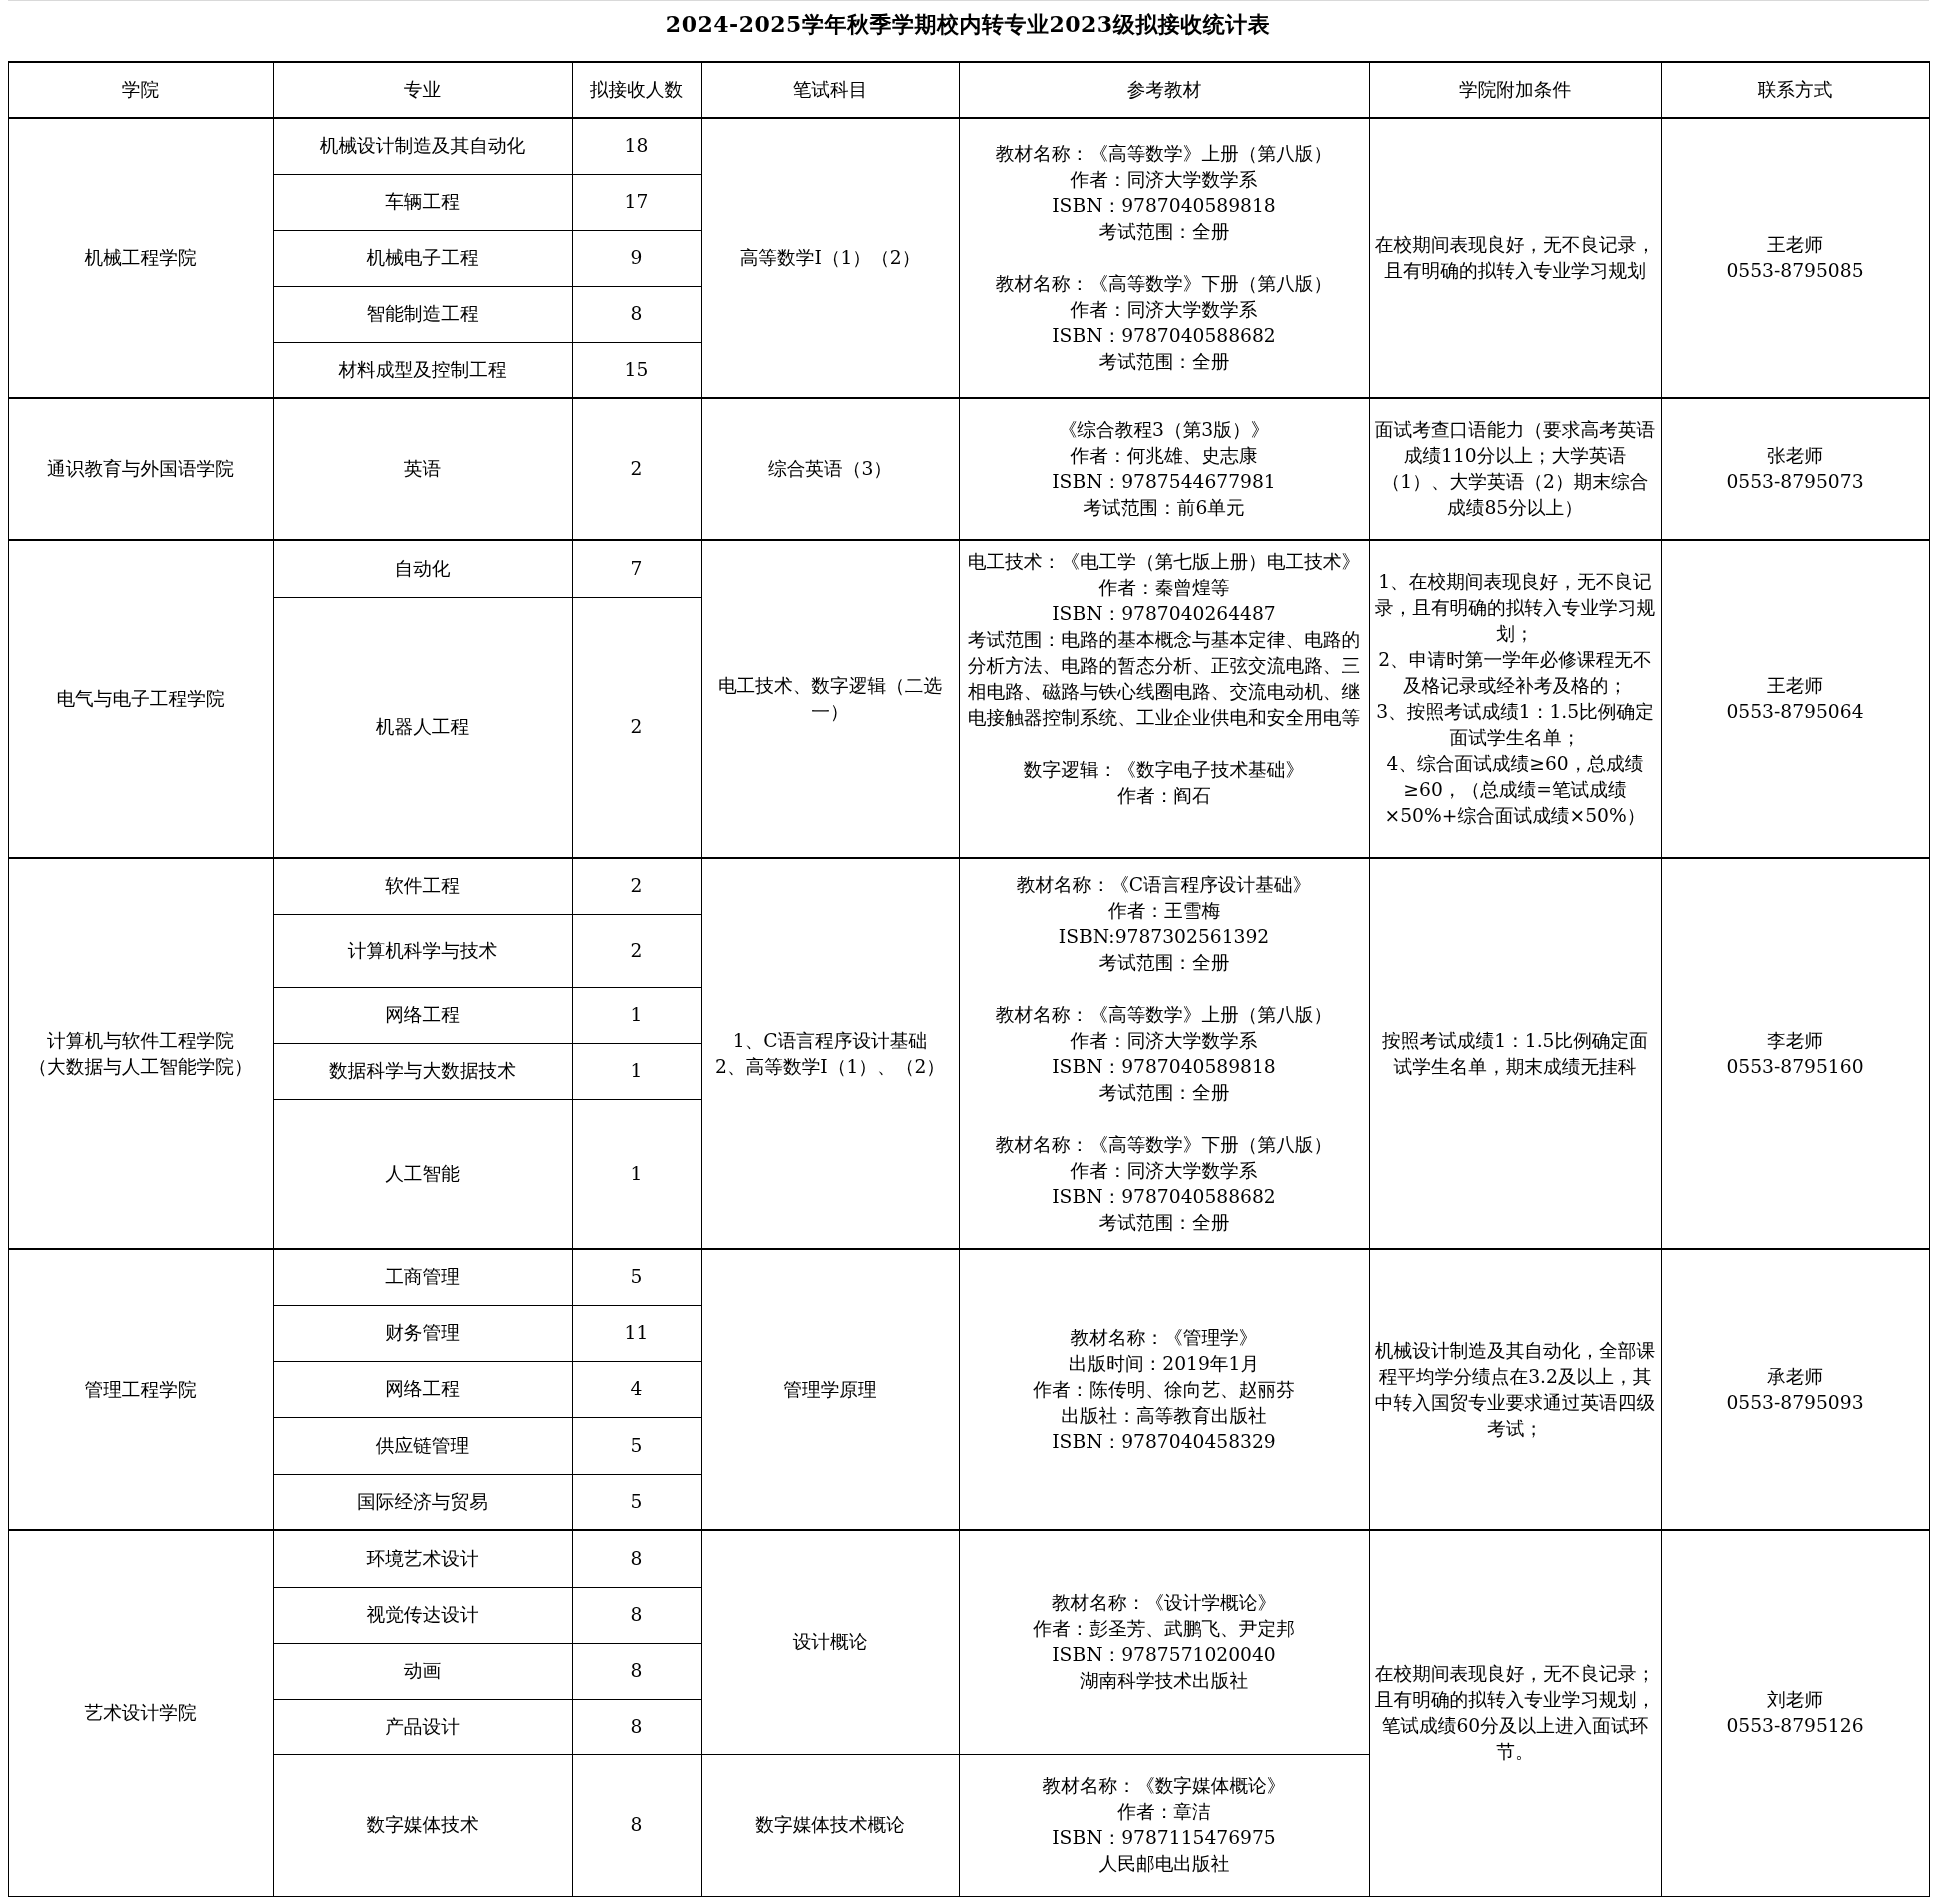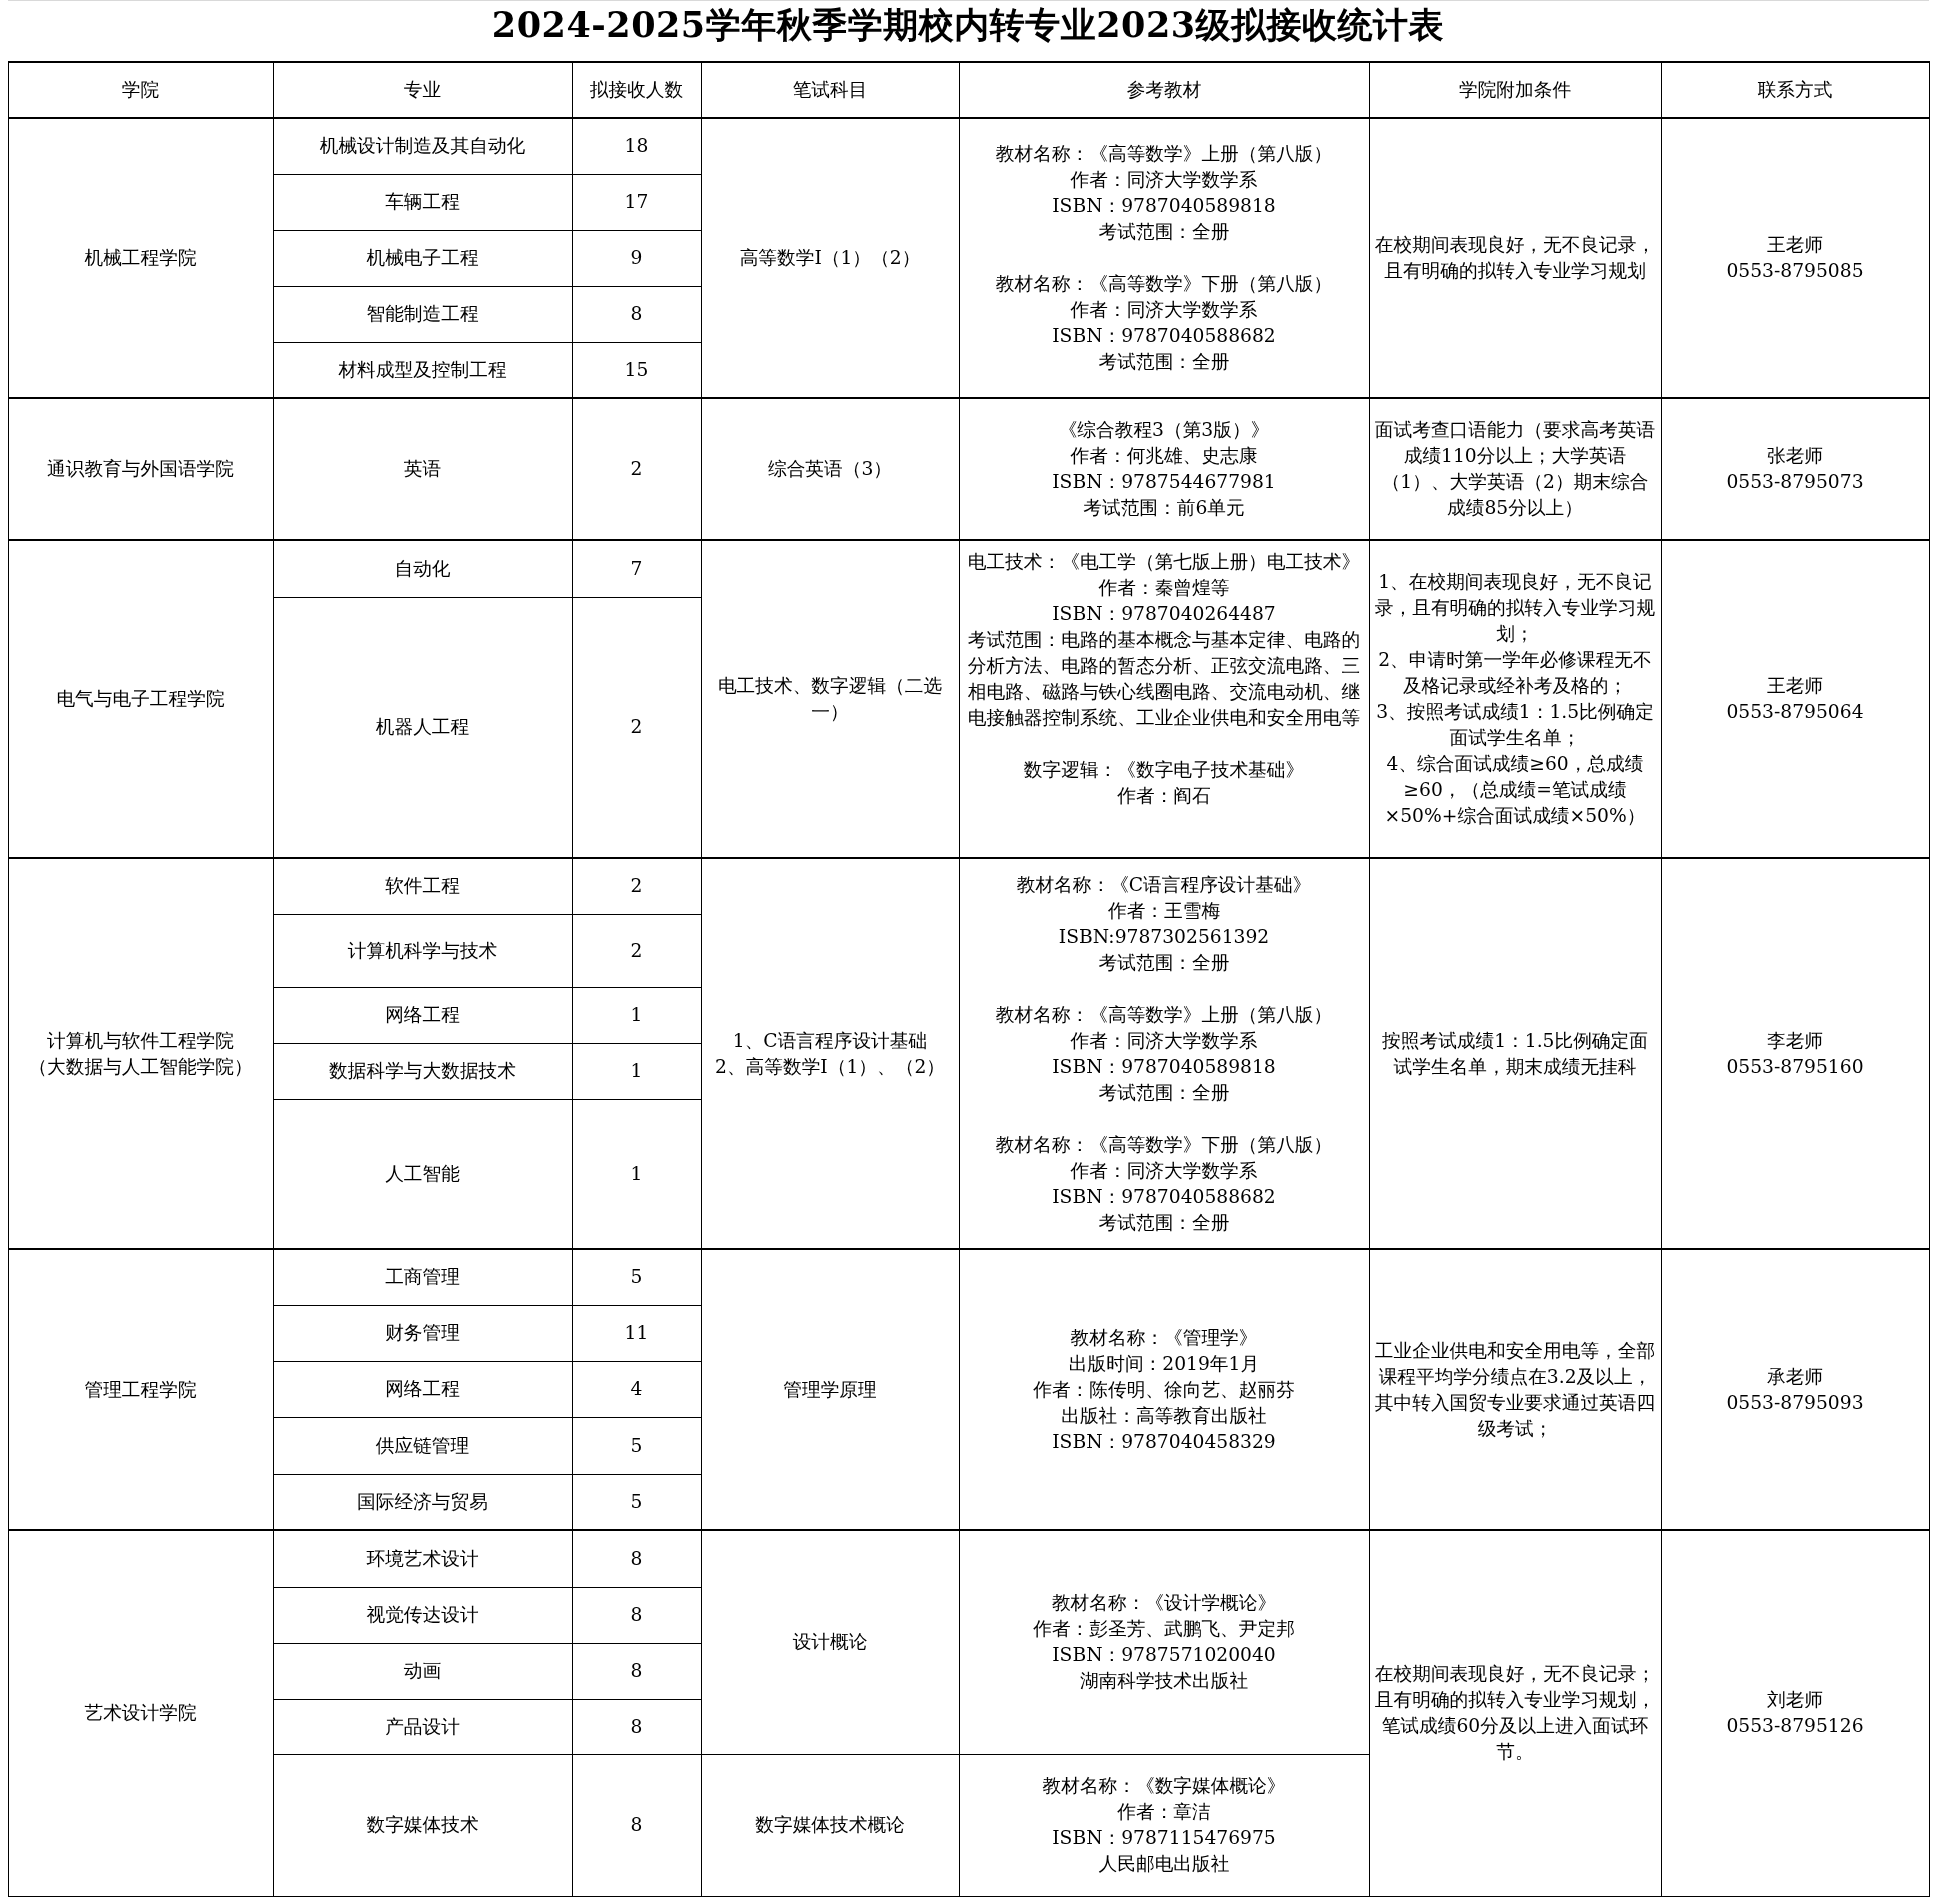--- a/index.html
+++ b/index.html
@@ -1,21 +1,21 @@
 <!DOCTYPE html>
 <html style="font-size:7.5px"><head>
 <meta charset="utf-8">
 <style>
   html, body { margin:0; padding:0; background:#ffffff; }
   body { width:1936px; height:1903px; position:relative; overflow:hidden;
          font-family:"DejaVu Serif","Liberation Serif",serif; color:#000; }
   .sheet { position:absolute; left:7.5px; top:0; width:1921px; height:1897px; }
   .title { position:absolute; left:0; top:0; width:1921px; height:49px;
            display:flex; align-items:center; justify-content:center;
-           font-size:35px; font-weight:bold; letter-spacing:0.5px;
+           font-size:22px; font-weight:bold; letter-spacing:0.5px;
            border-top:0.9px solid #d9d9d9; box-sizing:border-box; }
   table.grid { position:absolute; left:0; top:61px; border-collapse:collapse; table-layout:fixed; width:1921px; }
   table.grid td, table.grid th { border:0.9px solid #000; padding:0 4.7px; font-size:18.7px; line-height:26px;
            font-weight:normal; vertical-align:middle; text-align:center; overflow:hidden; }
   table.grid th { border-top:2.3px solid #000; border-bottom:2.3px solid #000; height:54px; }
   tr.sec-top td { border-top:2.3px solid #000;text-align:center; }
   td.left { text-align:left; }
   .blk { display:block; }
   .gap { display:block; height:26px; }
 </style>
@@ -190,21 +190,21 @@
         <td>工商管理</td>
         <td>5</td>
         <td rowspan="5">管理学原理</td>
         <td rowspan="5" class="left">
           <span class="blk">教材名称：《管理学》</span>
           <span class="blk">出版时间：2019年1月</span>
           <span class="blk">作者：陈传明、徐向艺、赵丽芬</span>
           <span class="blk">出版社：高等教育出版社</span>
           <span class="blk">ISBN：9787040458329</span>
         </td>
-        <td rowspan="5">工业企业供电和安全用电等，全部课程平均学分绩点在3.2及以上，其中转入国贸专业要求通过英语四级考试；</td>
+        <td rowspan="5">机械设计制造及其自动化，全部课程平均学分绩点在3.2及以上，其中转入国贸专业要求通过英语四级考试；</td>
         <td rowspan="5">
           <span class="blk">承老师</span>
           <span class="blk">0553-8795093</span>
         </td>
       </tr>
       <tr style="height:56px">
         <td>财务管理</td>
         <td>11</td>
       </tr>
       <tr style="height:56px">

